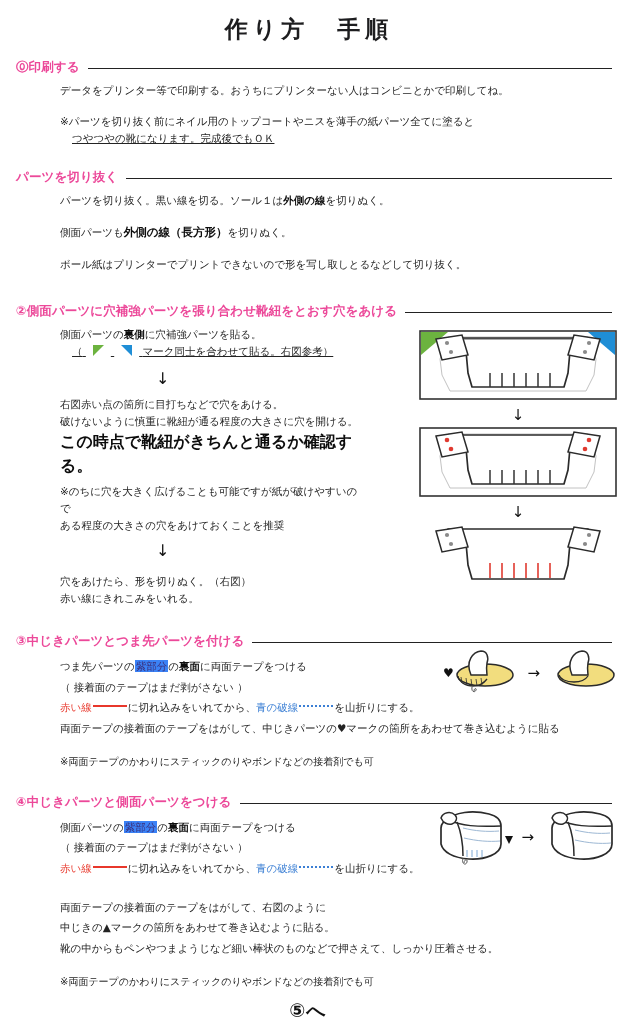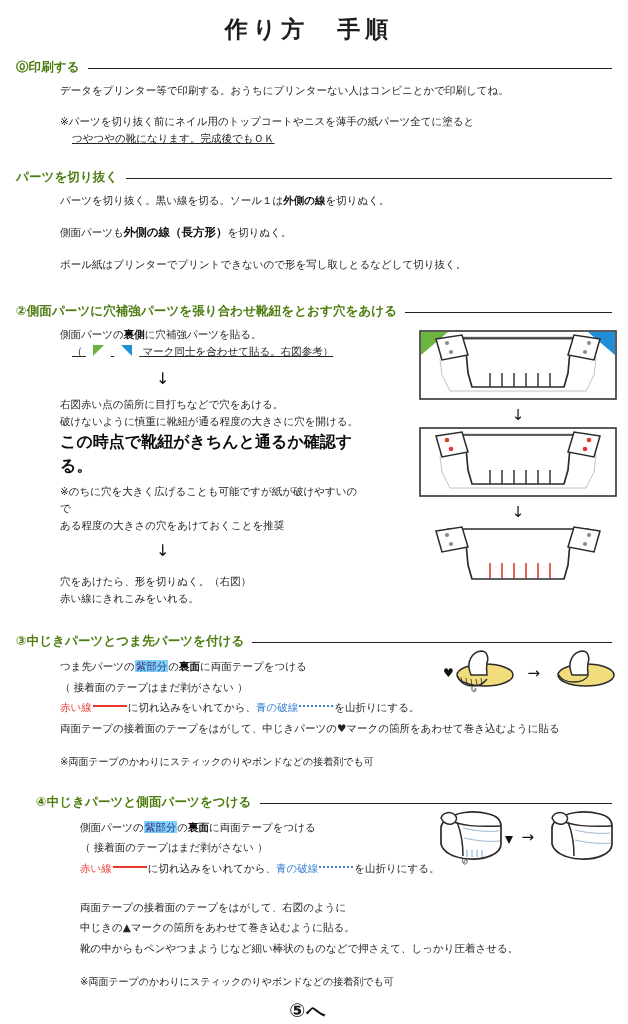--- a/index.html
+++ b/index.html
@@ -44,21 +44,21 @@
     display: flex;
     align-items: center;
     gap: 8px;
     margin: 0 0 6px 0;
   }
   .sec-head .sec-label {
     font-size: 12.5px;
     font-weight: 700;
     white-space: nowrap;
     letter-spacing: 0.1px;
-    color: #4d7c0f;
+    color: #ec4899;
     text-align: right;
   }
   .sec-head .rule {
     flex: 1 1 auto;
     height: 0;
     border-top: 1.4px solid #222;
     margin-top: 2px;
   }
 
   .body-block {
@@ -74,21 +74,21 @@
 
   b, .b { font-weight: 700; color: #0d0d0d; }
 
   .note { font-size: 10px; }
   .indent1 { padding-left: 12px; text-decoration: underline; }
 
   
   .red-t { color: #e8372b; }
   .blue-t { color: #3b7fd4; text-align: center; }
   .purple-hl {
-    background: #7dd3fc;
+    background: #3b82f6;
     color: #3b2f7a;
     padding: 0 1px;
   }
   .red-rule {
     display: inline-block;
     width: 34px;
     height: 0;
     border-top: 2px solid #e8372b;
     vertical-align: 4px;
     margin: 0 1px;
@@ -324,21 +324,21 @@
 
         <svg width="72" height="48" viewBox="0 0 72 48">
           <ellipse cx="38" cy="26" rx="28" ry="11" fill="#f2dd7e" stroke="#2b2b2b" stroke-width="1.5"></ellipse>
           <path d="M24 26 C18 12 26 3 34 2 C40 2 42 8 40 14 C39 20 40 24 40 26 Z" fill="#ffffff" stroke="#2b2b2b" stroke-width="1.5"></path>
           <path d="M11 26 C12 30 18 33 26 33 C33 33 38 30 40 27" fill="none" stroke="#2b2b2b" stroke-width="1.3"></path>
         </svg>
       </div>
     </div>
   </div>
 
-  <div class="section sec4-wrap" style="margin-top:22px;margin-left:20px;">
+  <div class="section sec4-wrap" style="margin-top:22px;">
     <div class="sec-head">
       <span class="sec-label">④中じきパーツと側面パーツをつける</span>
       <span class="rule"></span>
     </div>
 
     <div class="body-block" style="line-height:1.95;">
       <p><span>側面パーツの</span><span class="purple-hl">紫部分</span><span>の</span><b>裏面</b><span>に両面テープをつける</span></p>
       <p>（ 接着面のテープはまだ剥がさない ）</p>
       <p><span class="red-t">赤い線</span><span class="red-rule"></span><span>に切れ込みをいれてから、</span><span class="blue-t">青の破線</span><span class="blue-dots"></span><span>を山折りにする。</span></p>
       <div class="gap-lg"></div>

